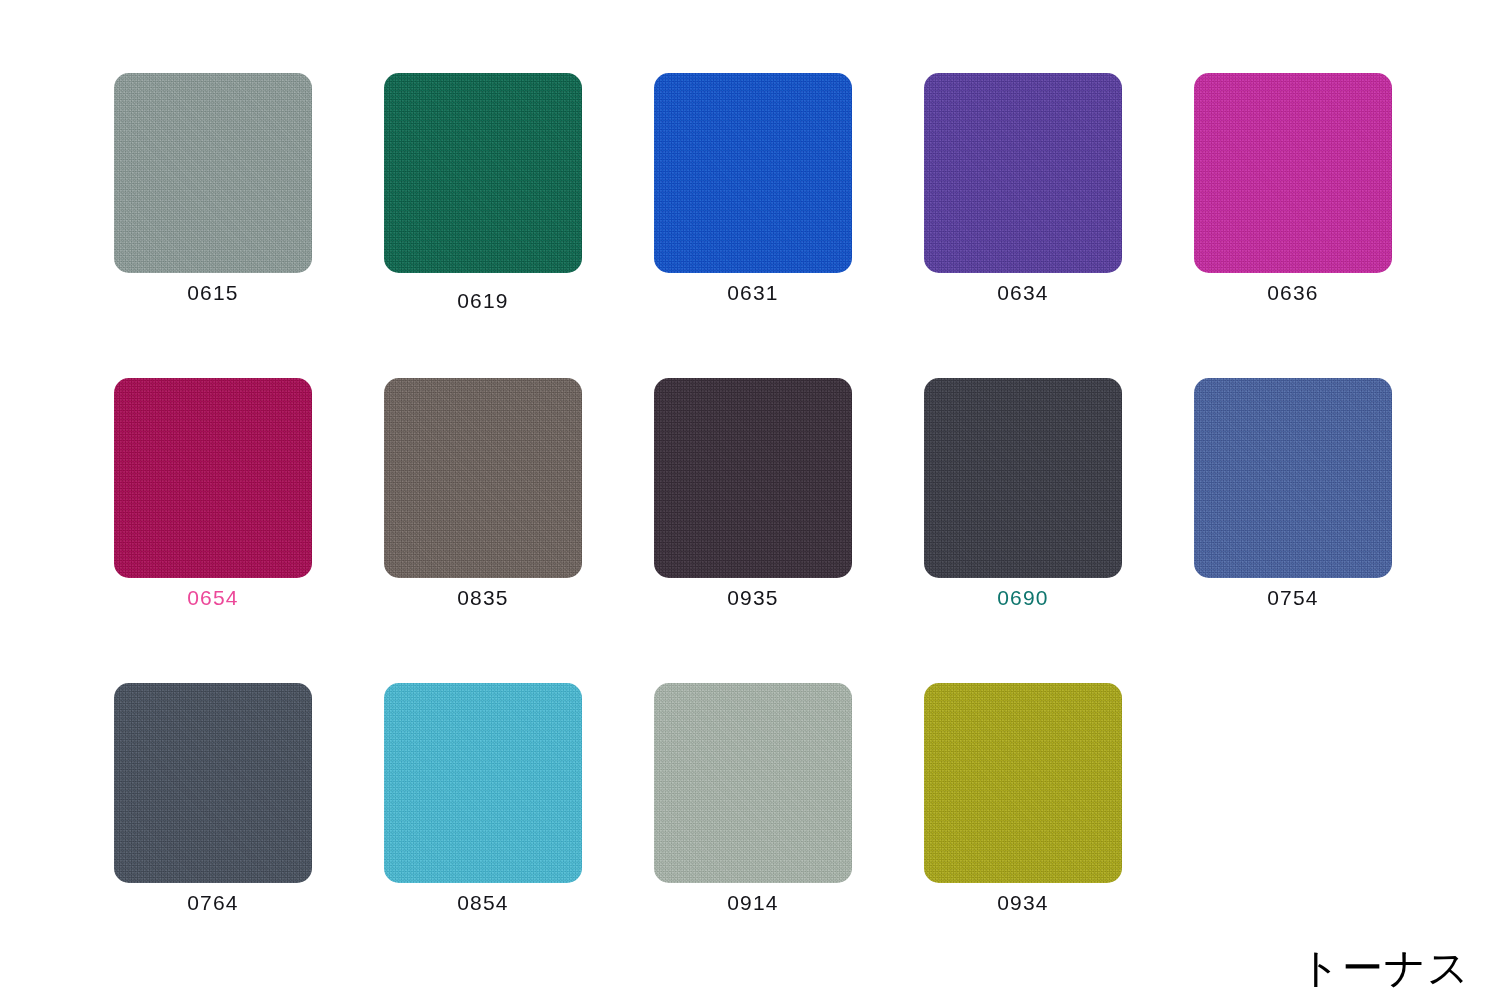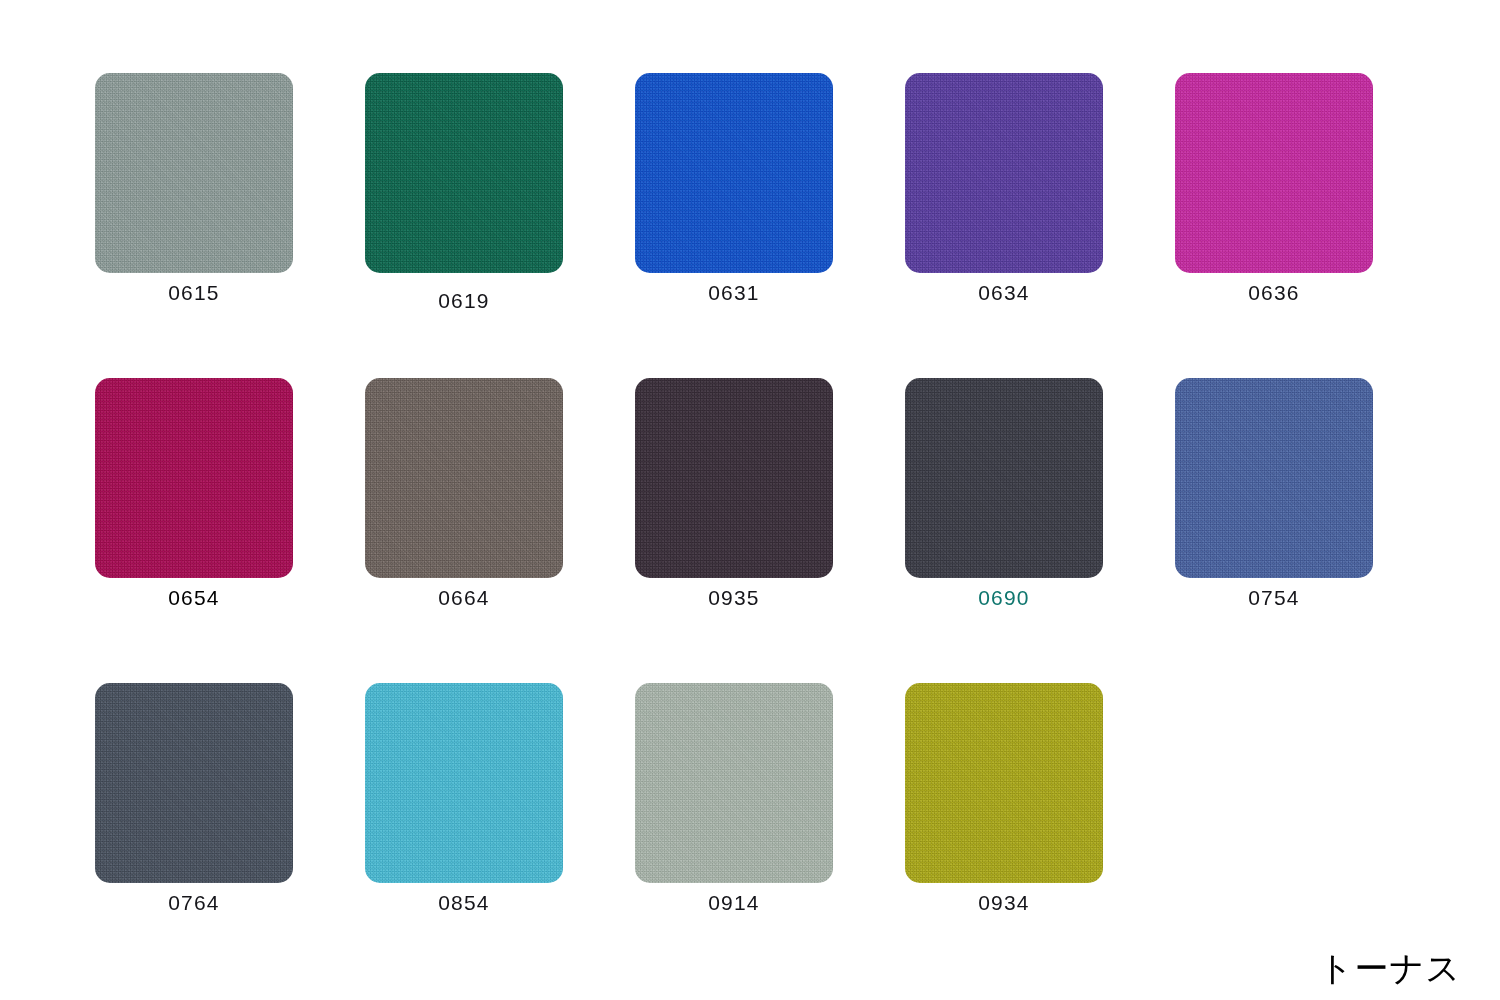--- a/index.html
+++ b/index.html
@@ -19,21 +19,21 @@
   #swatch-sheet {
     position: absolute;
     left: 0;
     top: 0;
     width: 1500px;
     height: 1000px;
   }
 
   .swatch-grid {
     position: absolute;
-    left: 95px;
+    left: 114px;
     top: 73px;
     width: 1281px;
     display: grid;
     grid-template-columns: repeat(5, 198px);
     grid-template-rows: repeat(3, 200px);
     column-gap: 72px;
     row-gap: 105px;
   }
 
   .swatch-cell {
@@ -93,23 +93,23 @@
     text-align: center;
     font-size: 21px;
     line-height: 26px;
     letter-spacing: 1.2px;
     color: #15151a;
     white-space: nowrap;
   }
 
   #brand-mark {
     position: absolute;
-    right: 39px;
+    right: 30px;
     bottom: 12px;
-    font-size: 34px;
+    font-size: 41px;
     line-height: 40px;
     letter-spacing: 1px;
     color: #000000;
     white-space: nowrap;
     font-family: "DejaVu Sans", "Liberation Sans", sans-serif;
     margin-left: 29px;
   }
 </style>
 </head>
 <body style="background: rgb(255, 255, 255);">
@@ -138,26 +138,26 @@
       <div class="swatch-label" style="color: rgb(21, 21, 26);">0634</div>
     </div>
 
     <div class="swatch-cell">
       <div class="swatch-chip" style="background-color: rgb(195, 44, 160);"></div>
       <div class="swatch-label" style="color: rgb(21, 21, 26);">0636</div>
     </div>
 
     <div class="swatch-cell">
       <div class="swatch-chip" style="background-color: rgb(165, 14, 84);"></div>
-      <div class="swatch-label" style="color: #000000;">0654</div>
+      <div class="swatch-label" style="color: #ec4899;">0654</div>
     </div>
 
     <div class="swatch-cell">
       <div class="swatch-chip" style="background-color: rgb(110, 100, 95);"></div>
-      <div class="swatch-label" style="color: rgb(21, 21, 26);">0664</div>
+      <div class="swatch-label" style="color: rgb(21, 21, 26);">0835</div>
     </div>
 
     <div class="swatch-cell">
       <div class="swatch-chip" style="background-color: rgb(59, 47, 59);"></div>
       <div class="swatch-label" style="color: rgb(21, 21, 26);">0935</div>
     </div>
 
     <div class="swatch-cell">
       <div class="swatch-chip" style="background-color: rgb(60, 61, 71);"></div>
       <div class="swatch-label" style="color: #0f766e;">0690</div>

